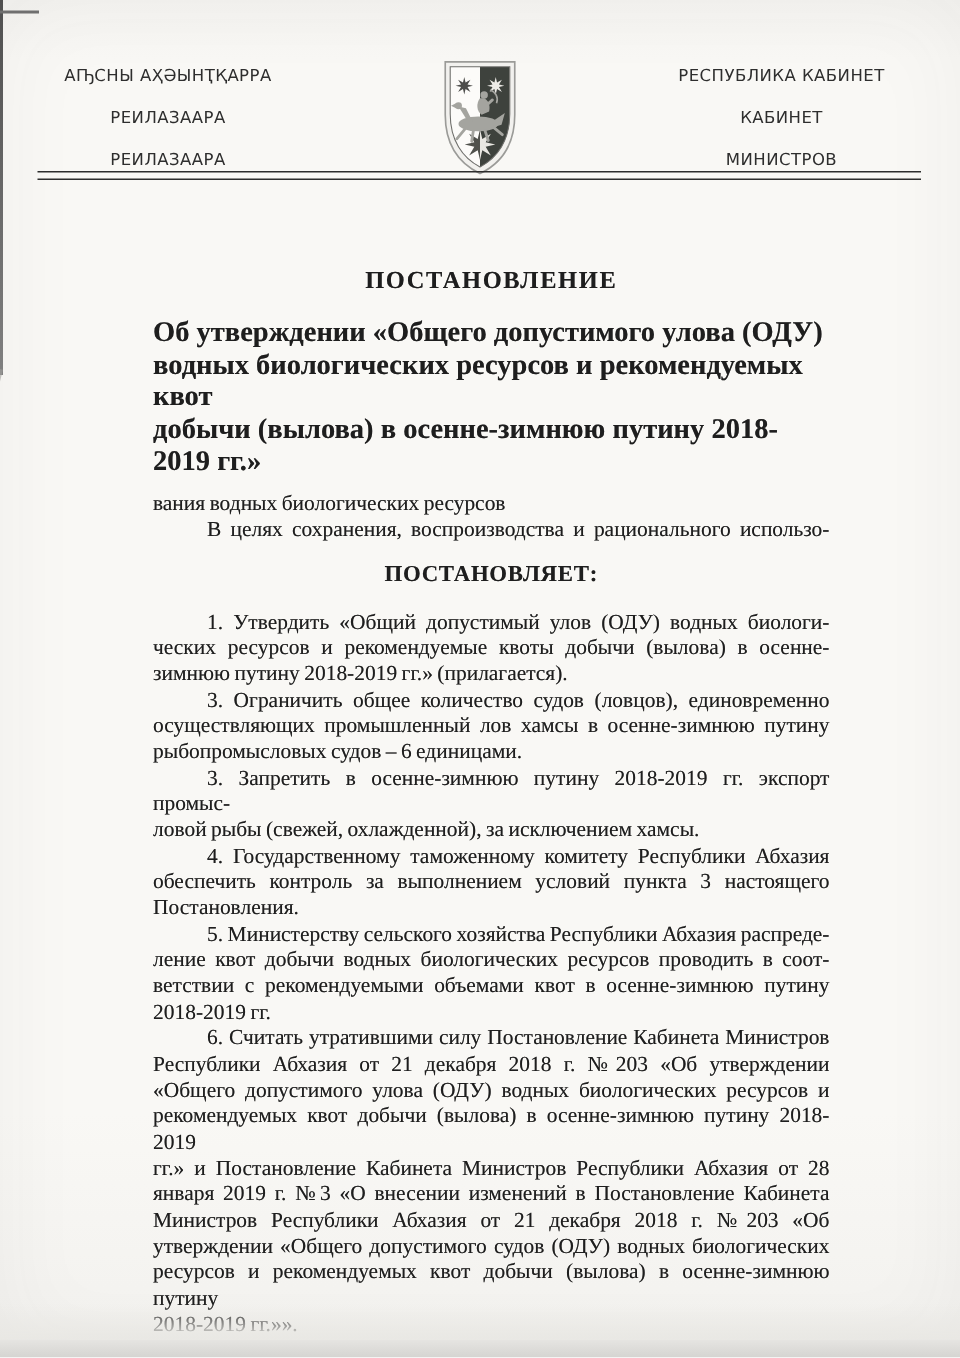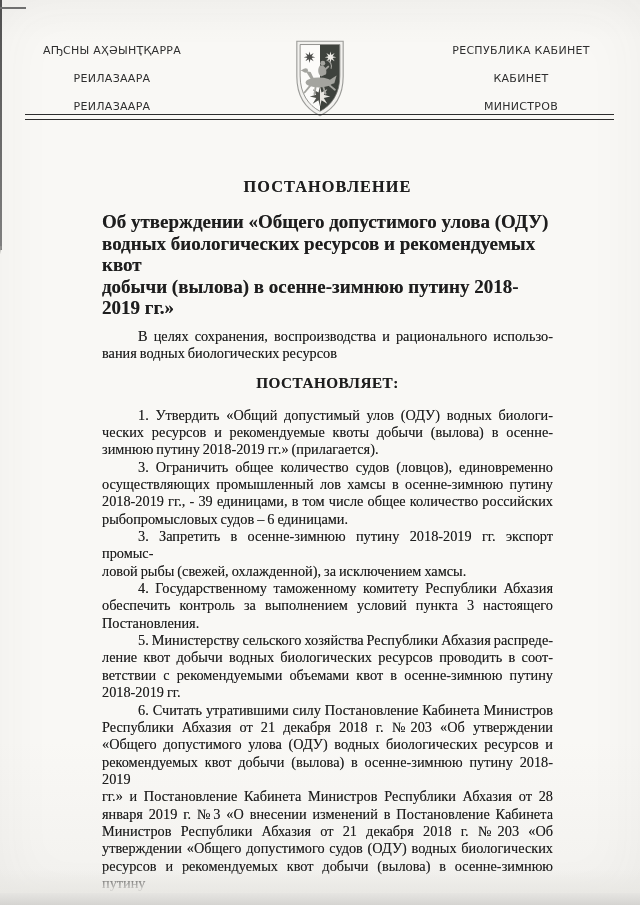--- a/index.html
+++ b/index.html
@@ -116,34 +116,33 @@
   <div class="double-rule"></div>
 
   <main class="content">
     <div class="title">ПОСТАНОВЛЕНИЕ</div>
     <div class="subtitle">
         <div class="cline">Об утверждении «Общего допустимого улова (ОДУ)</div>
         <div class="cline">водных биологических ресурсов и рекомендуемых квот</div>
         <div class="cline">добычи (вылова) в осенне-зимнюю путину 2018-2019 гг.»</div>
       </div>
     <div class="para intro">
+        <div class="jline end">вания водных биологических ресурсов</div>
         <div class="jline first">В целях сохранения, воспроизводства и рационального использо-</div>
-        <div class="jline end">вания водных биологических ресурсов</div>
       </div>
     <div class="resolves">ПОСТАНОВЛЯЕТ:</div>
     <div class="items">
         <div class="para">
           <div class="jline first">1. Утвердить «Общий допустимый улов (ОДУ) водных биологи-</div>
           <div class="jline">ческих ресурсов и рекомендуемые квоты добычи (вылова) в осенне-</div>
           <div class="jline end">зимнюю путину 2018-2019 гг.» (прилагается).</div>
         </div>
         <div class="para">
           <div class="jline first">3. Ограничить общее количество судов (ловцов), единовременно</div>
           <div class="jline">осуществляющих промышленный лов хамсы в осенне-зимнюю путину</div>
-          <div class="jline">2018-2019 гг., - 39 единицами, в том числе общее количество российских</div>
           <div class="jline end">рыбопромысловых судов – 6 единицами.</div>
         </div>
         <div class="para">
           <div class="jline first">3. Запретить в осенне-зимнюю путину 2018-2019 гг. экспорт промыс-</div>
           <div class="jline end">ловой рыбы (свежей, охлажденной), за исключением хамсы.</div>
         </div>
         <div class="para">
           <div class="jline first">4. Государственному таможенному комитету Республики Абхазия</div>
           <div class="jline">обеспечить контроль за выполнением условий пункта 3 настоящего</div>
           <div class="jline end">Постановления.</div>

